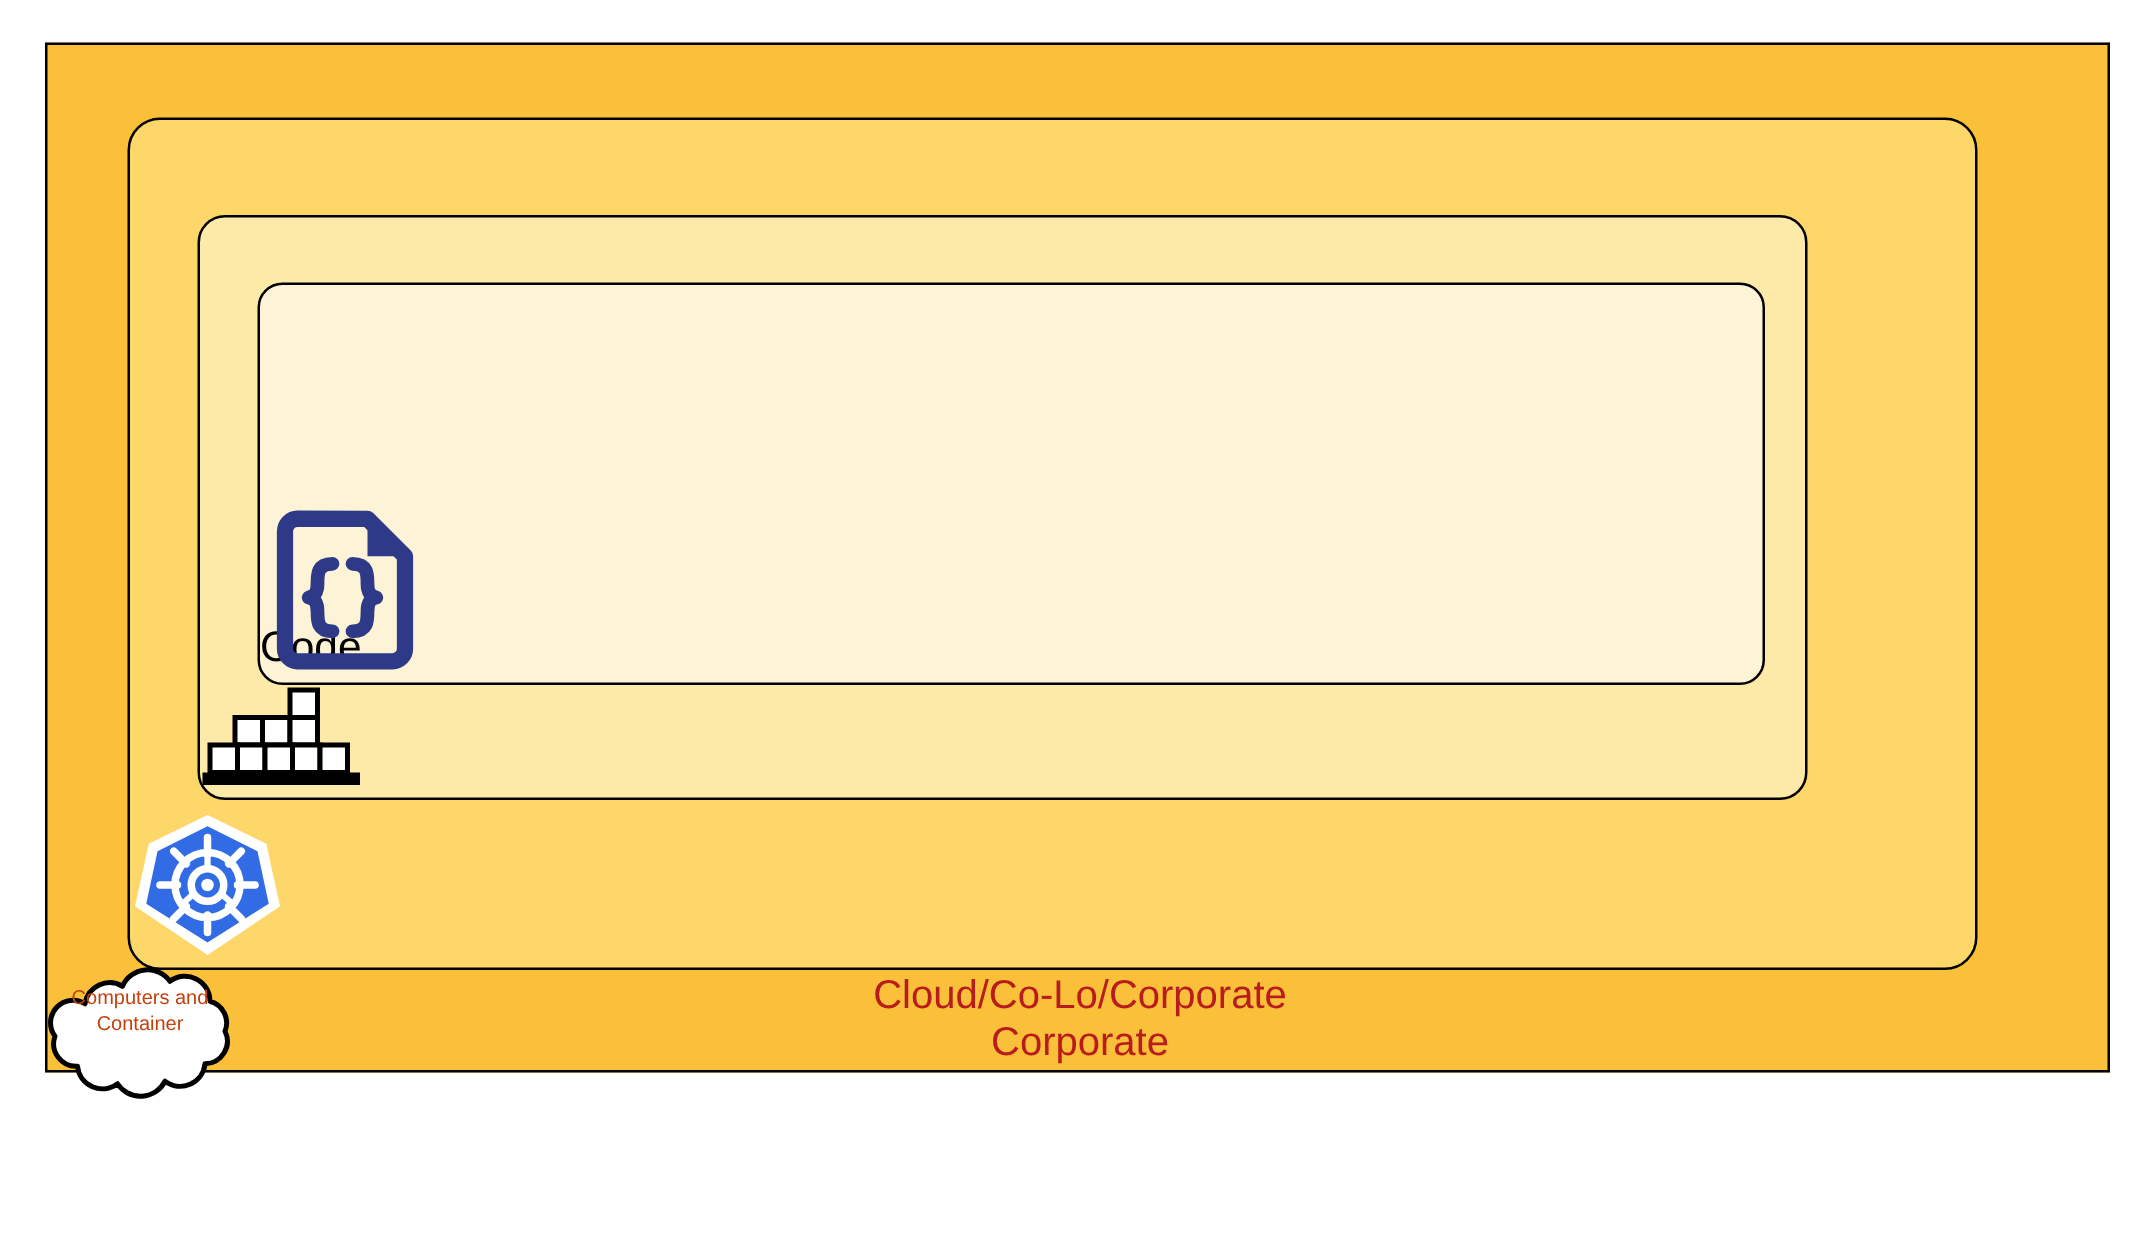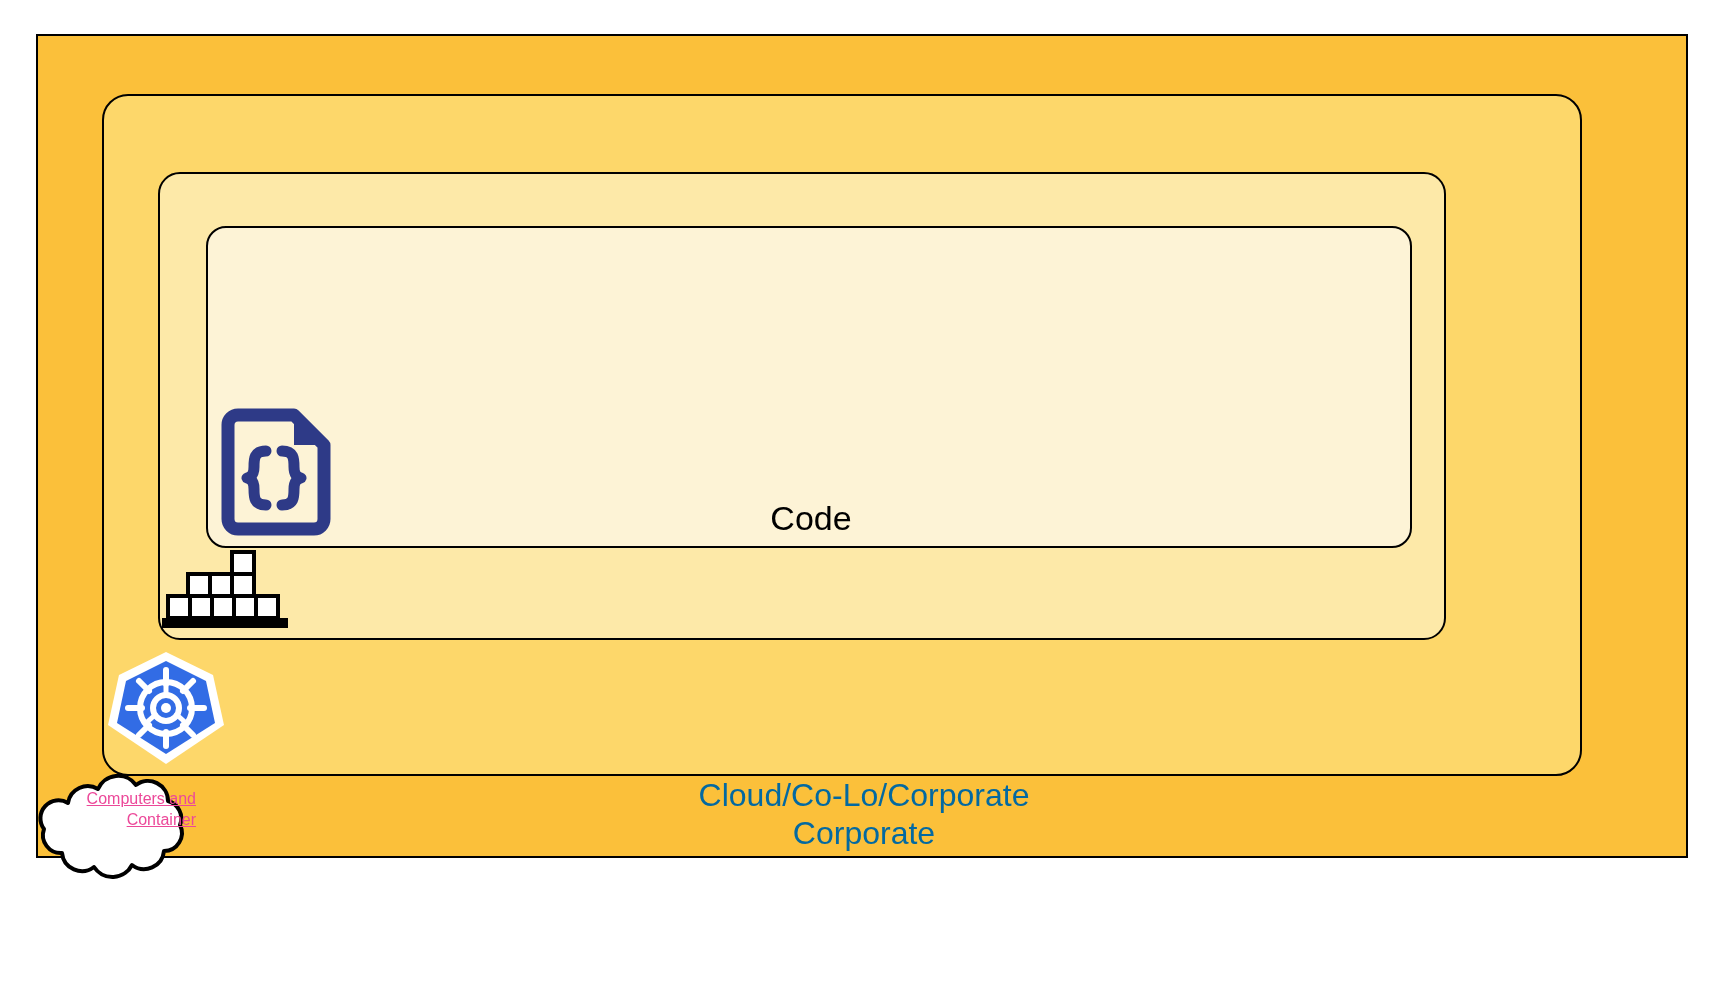--- a/index.html
+++ b/index.html
@@ -64,21 +64,21 @@
     background: #fdf3d6;
     border-radius: 20px;
   }
 
   
   .layer-label {
     position: absolute;
     color: #000000;
     font-size: 34px;
     line-height: 40px;
-    text-align: center;
+    text-align: left;
     white-space: nowrap;
     letter-spacing: 0px;
   }
 
   .label-code {
     left: 0;
     width: 1206px;
     bottom: 8px;
   }
 
@@ -92,21 +92,21 @@
     left: 0;
     width: 1480px;
     bottom: 10px;
   }
 
   .label-datacenter {
     position: absolute;
     left: 0;
     width: 1652px;
     bottom: 4px;
-    color: #0369a1;
+    color: #b91c1c;
     font-size: 32px;
     line-height: 38px;
     text-align: center;
     margin-top: 44px;
   }
 
   
   .icon {
     position: absolute;
   }
@@ -137,26 +137,25 @@
     top: 773px;
     width: 168px;
     height: 100px;
   }
 
   .cloud-text {
     position: absolute;
     left: 28px;
     top: 788px;
     width: 168px;
-    text-align: right;
-    color: #ec4899;
+    text-align: center;
+    color: #c2410c;
     font-size: 16px;
     line-height: 21px;
     pointer-events: none;
-    text-decoration: underline;
   }
 
   svg { display: block; overflow: visible; }
 </style>
 </head>
 <body>
 
 <div id="canvas">
 
   <div class="layer layer-datacenter">

